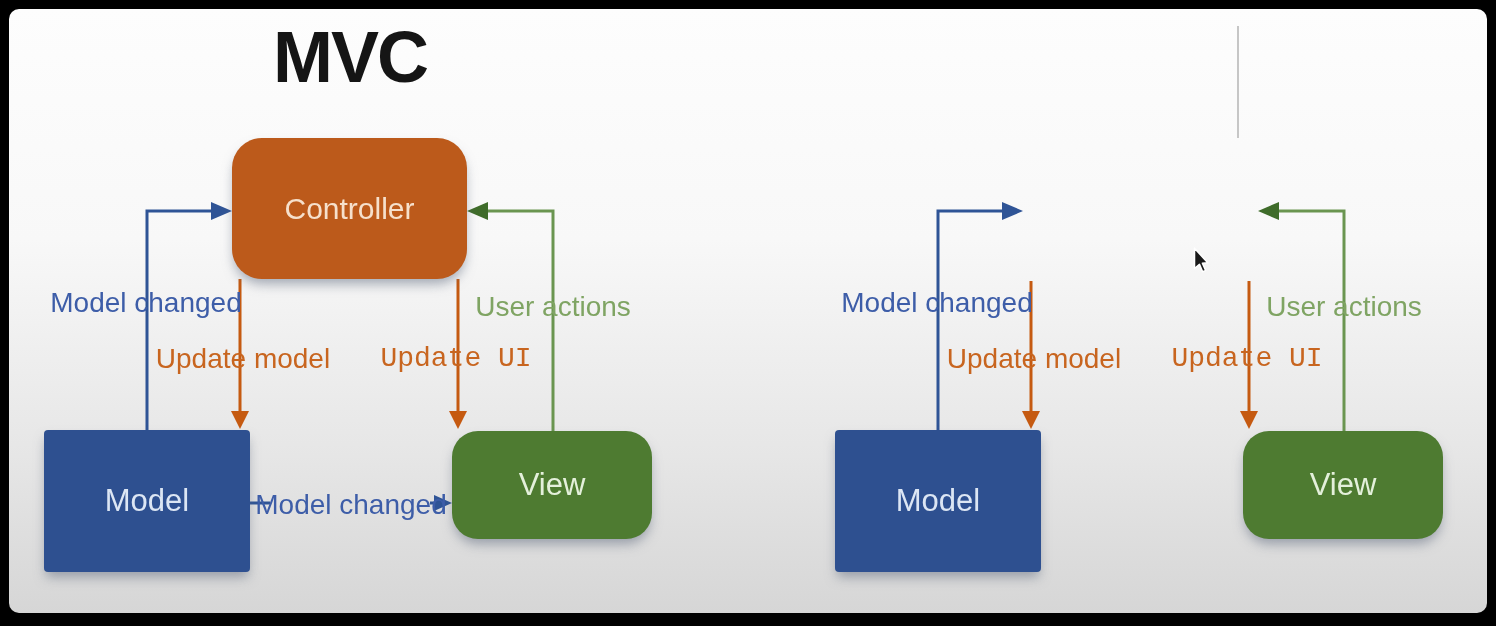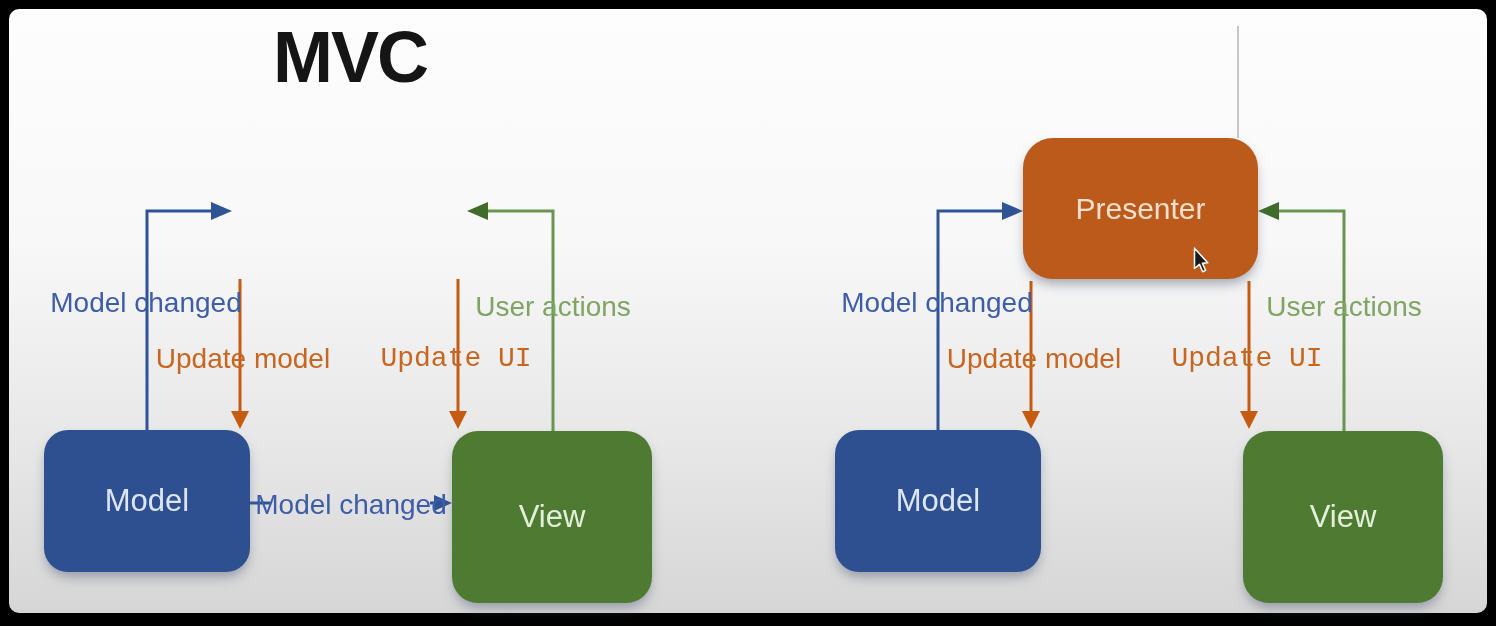--- a/index.html
+++ b/index.html
@@ -10,23 +10,23 @@
   .panel{position:absolute;top:0;width:660px;height:626px;}
   #panel-mvc{left:0;}
   #panel-mvp{left:791px;}
   .arrows{position:absolute;left:0;top:0;width:660px;height:626px;}
   .diagram-title{position:absolute;left:350px;top:16px;transform:translateX(-50%);
          font-size:72px;font-weight:bold;letter-spacing:-2px;color:#151515;white-space:nowrap;}
   .box{position:absolute;display:flex;align-items:center;justify-content:center;
          box-shadow:0 7px 12px -2px rgba(95,105,125,.55);}
   .box-top{left:232px;top:138px;width:235px;height:141px;border-radius:30px;
          background:var(--orange);color:var(--orange_box_text);font-size:30px;}
-  .box-model{left:44px;top:430px;width:206px;height:142px;border-radius:24px;
+  .box-model{left:44px;top:430px;width:206px;height:142px;border-radius:4px;
          background:var(--blue);color:var(--blue_box_text);font-size:31px;}
-  .box-view{left:452px;top:431px;width:200px;height:172px;border-radius:26px;
+  .box-view{left:452px;top:431px;width:200px;height:108px;border-radius:26px;
          background:var(--green);color:var(--green_box_text);font-size:31px;}
   .lbl{position:absolute;transform:translateX(-50%);font-size:28px;white-space:nowrap;}
   .lbl-model-changed{left:146px;top:287px;color:var(--blue_text);}
   .lbl-update-model{left:243px;top:343px;color:var(--orange_text);}
   .lbl-update-ui{left:456px;top:343px;color:var(--orange_text);font-family:Liberation Mono, monospace;}
   .lbl-user-actions{left:553px;top:291px;color:var(--green_text);}
   .lbl-across{left:351px;top:489px;color:var(--blue_text);}
   .l-blue{stroke:var(--blue_line);stroke-width:3;fill:none;}
   .l-orange{stroke:var(--orange_line);stroke-width:3;fill:none;}
   .l-green{stroke:var(--green_line);stroke-width:3;fill:none;}
@@ -67,20 +67,23 @@
 
       <g>
         <line class="l-blue" x1="250" y1="503" x2="270" y2="503"></line>
         <line class="l-blue" x1="430" y1="503" x2="437" y2="503"></line>
         <polygon class="h-blue" points="452,503 434,495 434,511"></polygon>
       </g>
     </svg>
 
     <div class="diagram-title">MVC</div>
 
+    <div class="box box-top">
+      <span>Controller</span>
+    </div>
     <div class="box box-model">
       <span>Model</span>
     </div>
     <div class="box box-view">
       <span>View</span>
     </div>
 
     <div class="lbl lbl-model-changed">Model changed</div>
     <div class="lbl lbl-update-model">Update model</div>
     <div class="lbl lbl-update-ui">Update UI</div>
@@ -107,23 +110,20 @@
         <polygon class="h-green" points="467,211 488,202 488,220"></polygon>
       </g>
       <g style="display: none;">
         <line class="l-blue" x1="250" y1="503" x2="270" y2="503"></line>
         <line class="l-blue" x1="430" y1="503" x2="437" y2="503"></line>
         <polygon class="h-blue" points="452,503 434,495 434,511"></polygon>
       </g>
     </svg>
 
 
-    <div class="box box-top">
-      <span>Presenter</span>
-    </div>
     <div class="box box-model">
       <span>Model</span>
     </div>
     <div class="box box-view">
       <span>View</span>
     </div>
 
     <div class="lbl lbl-model-changed">Model changed</div>
     <div class="lbl lbl-update-model">Update model</div>
     <div class="lbl lbl-update-ui">Update UI</div>

